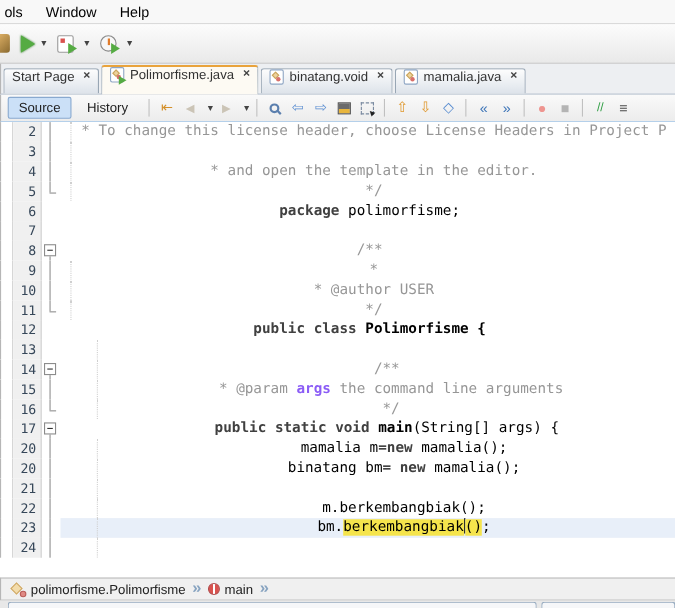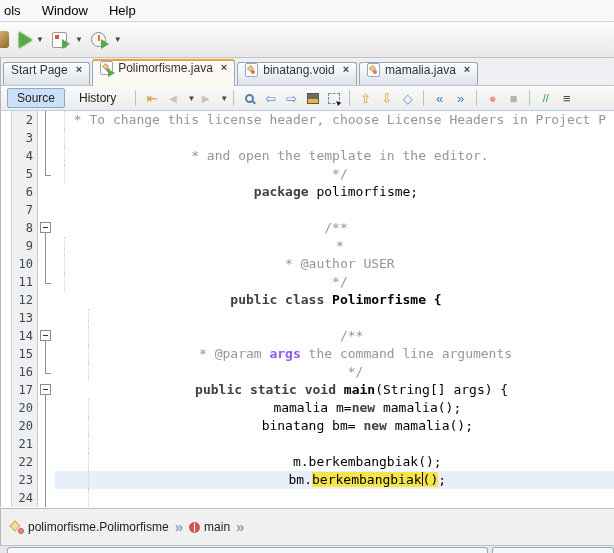--- a/index.html
+++ b/index.html
@@ -64,21 +64,21 @@
   .guide { position:absolute; top:0; bottom:0; border-left:1px dotted #cfcfcf; }
   .tk-kw { color:#404040; font-weight:bold; }
   .tk-plain { color:#000; }
   .tk-pbold { color:#000; font-weight:bold; }
   .tk-com { color:#969696; }
   .tk-comb { color:#8b5cf6; font-weight:bold; }
   .tk-hl { background:#f5e44c; color:#000; }
   .caret { display:inline-block; width:0; height:14px; border-left:1px solid #000; vertical-align:-2px; }
 
   
-  .crumbbar { height:38px; flex:none; background:#f0f0f0; border-top:1px solid #bdbdbd; border-bottom:1px solid #c2c2c2; border-left:1px solid #b6b6b6; display:flex; align-items:center; padding-left:8px; }
+  .crumbbar { height:21px; flex:none; background:#f0f0f0; border-top:1px solid #bdbdbd; border-bottom:1px solid #c2c2c2; border-left:1px solid #b6b6b6; display:flex; align-items:center; padding-left:8px; }
   .crumb-label { font-size:12px; color:#222; margin:0 4px 0 4px; }
   .crumb-chev { color:#87a3c0; font-size:15px; font-weight:bold; margin:0 6px 2px 2px; }
   .cls-icon { width:15px; height:14px; position:relative; flex:none; }
   .cls-icon .dmd { position:absolute; left:2px; top:2px; width:8px; height:8px; background:#f3dcab; border:1px solid #cfa968; transform:rotate(45deg); }
   .cls-icon .dot { position:absolute; right:0; bottom:0; width:6px; height:6px; background:#e08a85; border:1px solid #bb5f5a; border-radius:50%; }
   .mth-icon { width:11px; height:11px; border:1px solid #b25050; border-radius:50%; background:linear-gradient(to right,#d9534f 42%,#fff 42%,#fff 58%,#d9534f 58%); flex:none; }
 
   
   .bottomstrip { height:7px; flex:none; background:#e8e8e8; position:relative; }
   .panel-top { position:absolute; top:1px; height:6px; background:#f6f7f9; border:1px solid #97abc0; border-bottom:none; border-radius:3px 3px 0 0; }

